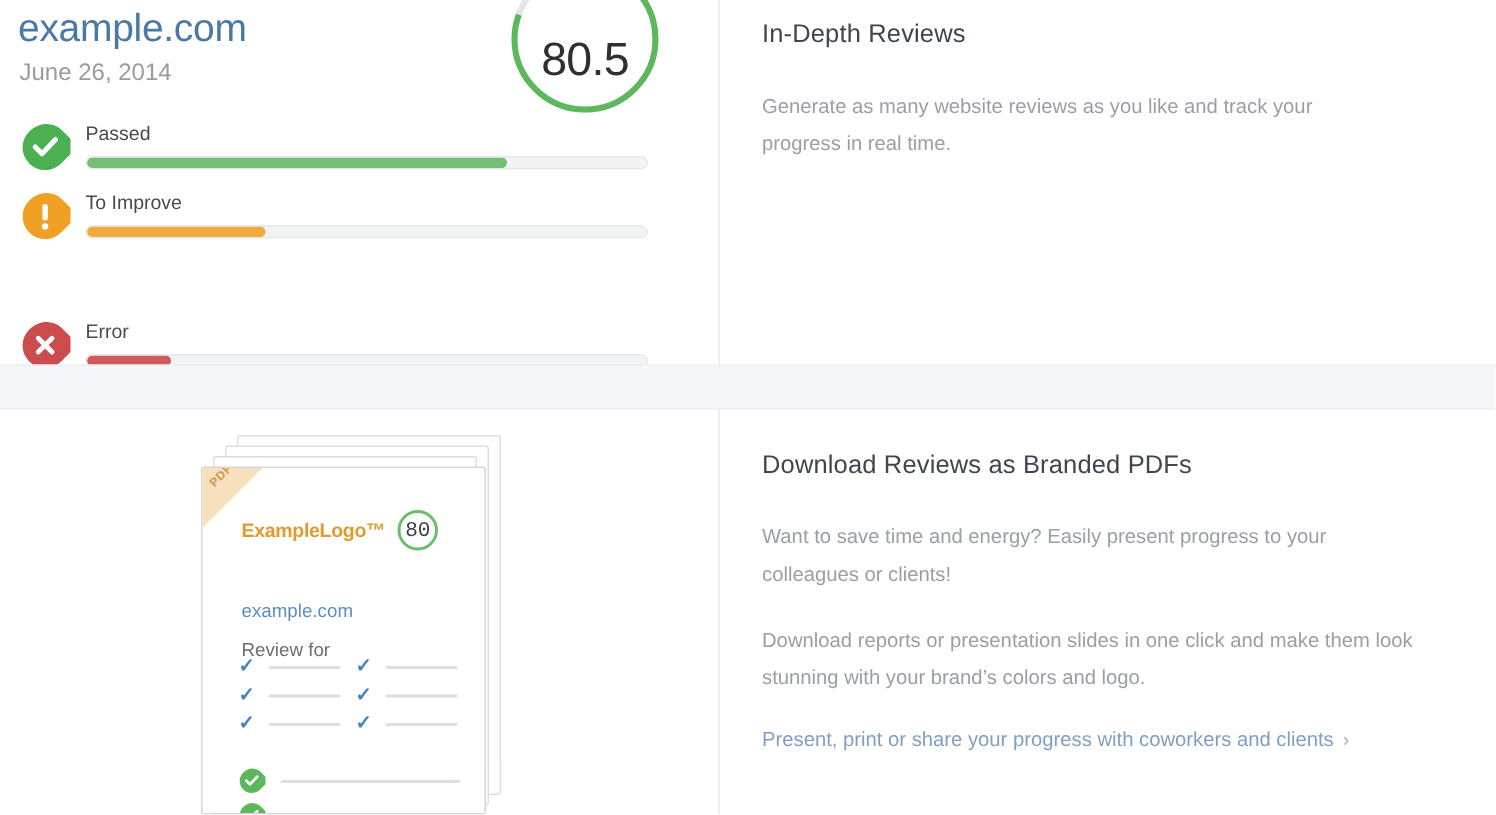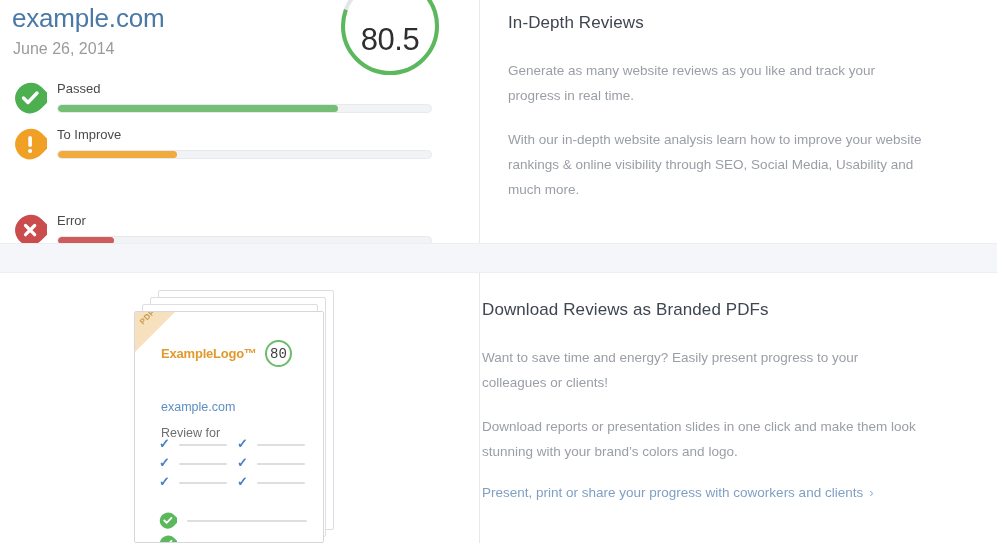--- a/index.html
+++ b/index.html
@@ -95,21 +95,21 @@
     font-size: 13.5px; color: #7f9fc4; text-decoration: none;
     display: inline-block;
   }
   .panel-link .chev { color: #9db6d4; padding-left: 6px; font-size: 13px; }
 
   #reviews-panel { left: 508px; top: 13px; width: 440px; }
   #reviews-panel .panel-p.p1 { margin-top: 25px; width: 420px; }
   #reviews-panel .panel-p.p2 { margin-top: 19px; width: 425px; }
   #reviews-panel .panel-link { margin-top: 20px; }
 
-  #pdf-panel { left: 482px; top: 300px; width: 450px; }
+  #pdf-panel { left: 508px; top: 300px; width: 450px; }
   #pdf-panel .panel-p.p1 { margin-top: 25px; width: 440px; }
   #pdf-panel .panel-p.p2 { margin-top: 19px; width: 435px; }
   #pdf-panel .panel-link { margin-top: 21px; }
 
   
   .pdf-illo {
     position: absolute; left: 134px; top: 290px;
     width: 210px; height: 253px;
   }
   .sheet {
@@ -232,21 +232,20 @@
       <div class="status-label">Error</div>
       <div class="bar-track">
         <div class="bar-fill" id="fill-2" style="width: 15%; background: rgb(207, 91, 91);"></div>
       </div>
     </div>
   </div>
 
   <div class="panel" id="reviews-panel">
     <div class="panel-title">In-Depth Reviews</div>
     <div class="panel-p p1">Generate as many website reviews as you like and track your progress in real time.</div>
-    <div class="panel-p p2">With our in-depth website analysis learn how to improve your website rankings &amp; online visibility through SEO, Social Media, Usability and much more.</div>
   </div>
 
   <div class="panel" id="pdf-panel">
     <div class="panel-title">Download Reviews as Branded PDFs</div>
     <div class="panel-p p1">Want to save time and energy?  Easily present progress to your colleagues or clients!</div>
     <div class="panel-p p2">Download reports or presentation slides in one click and make them look stunning with your brand’s colors and logo.</div>
     <a class="panel-link" href="#"><span>Present, print or share your progress with coworkers and clients</span><span class="chev">›</span></a>
   </div>
 
   <div class="pdf-illo">

